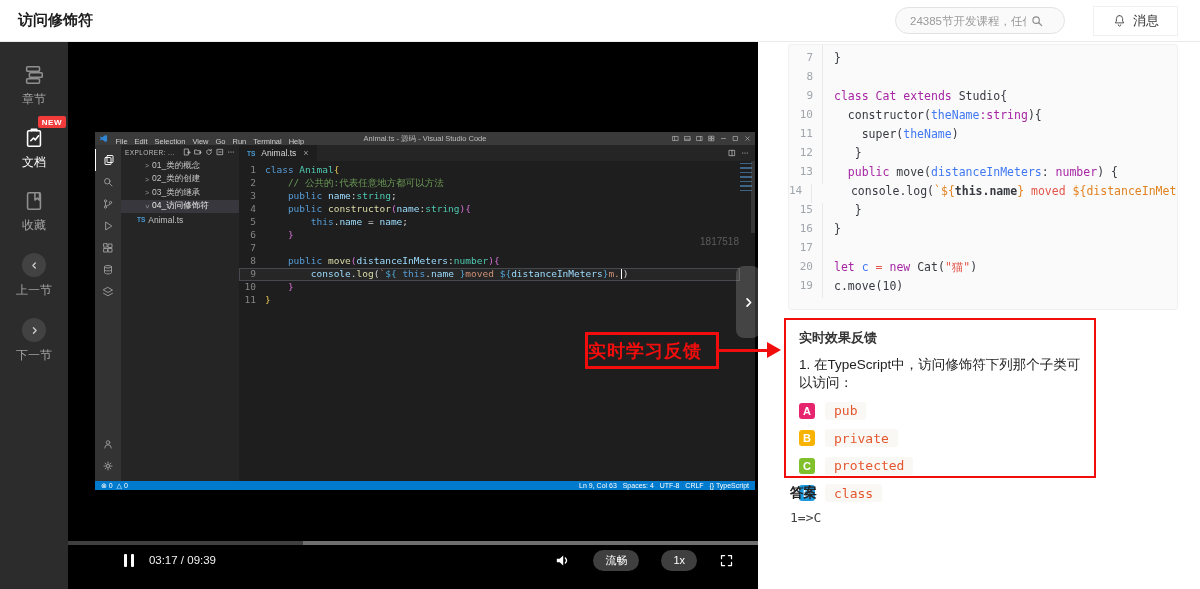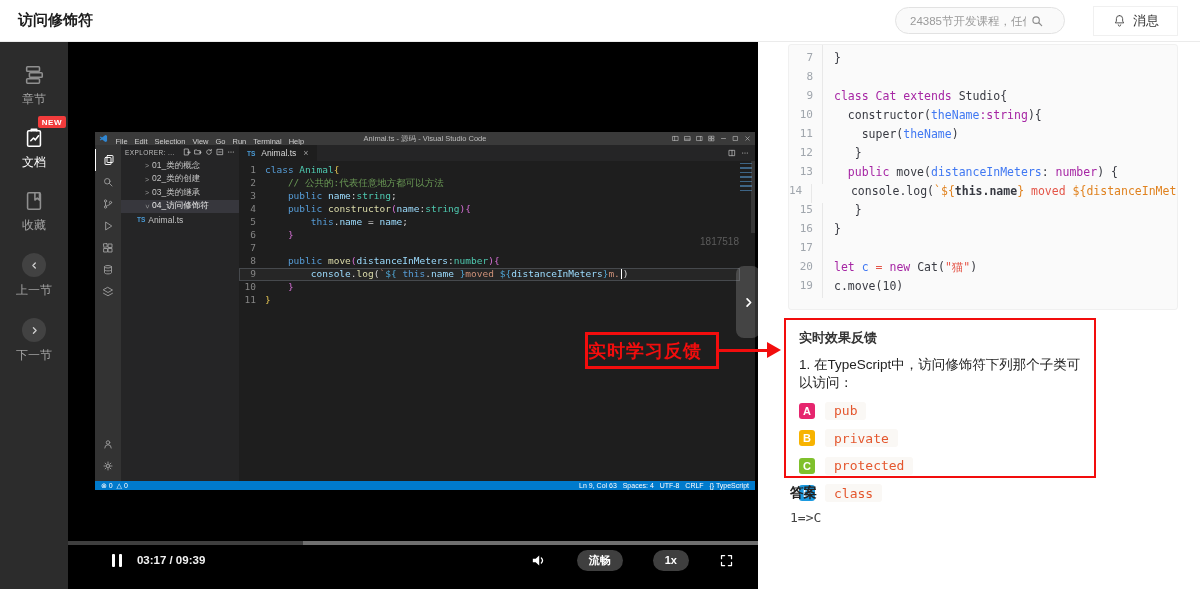--- a/index.html
+++ b/index.html
@@ -73,25 +73,25 @@
   .minimap { position:absolute; right:3px; top:2px; width:12px; height:30px; opacity:.75;
              background:repeating-linear-gradient(to bottom, rgba(86,156,214,.75) 0 1.5px, transparent 1.5px 4.5px); }
   .scroll-slider { position:absolute; right:0; top:0; width:4px; height:72px; background:rgba(121,121,121,.28); }
   .vsc-status { height:9px; background:#007acc; color:#fff; display:flex; align-items:center; font-size:7px; padding:0 6px; white-space:pre; }
   .st-right { margin-left:auto; display:flex; align-items:center; gap:4px; white-space:pre; }
 
   
   .expand-handle { position:absolute; left:668px; top:224px; width:24px; height:72px; border-radius:8px; background:rgba(170,170,170,.28); display:flex; align-items:center; justify-content:center; color:#fff; cursor:pointer; z-index:15; }
   .progress { position:absolute; left:0; top:499px; width:100%; height:4px; background:#6f6f6f; cursor:pointer; }
   .progress .played { height:100%; background:#3f3f3f; }
-  .controls { position:absolute; left:0; top:503px; width:100%; height:30px; display:flex; align-items:center; padding:0 24px 0 44px;font-weight:bold; }
+  .controls { position:absolute; left:0; top:503px; width:100%; height:30px; display:flex; align-items:center; padding:0 24px 0 56px; }
   .pause { display:flex; gap:3.5px; cursor:pointer; }
   .pause i { display:block; width:3.2px; height:13px; background:#fff; border-radius:1px; }
   .time { margin-left:15px; font-size:11.5px; color:#f2f2f2; }
-  .c-right { margin-left:auto; display:flex; align-items:center; gap:30px; }
+  .c-right { margin-left:auto; display:flex; align-items:center; gap:22px; }
   .pill { background:#3f3f3f; color:#fff; font-size:11px; border-radius:11px; height:21px; display:flex; align-items:center; padding:0 12px; cursor:pointer; }
   .ctl-icn { color:#fff; display:flex; cursor:pointer; }
 
   
   .annotation-box { position:absolute; left:585px; top:332px; width:134px; height:37px; border:3px solid #f20d0d; display:flex; align-items:center; z-index:35; background:transparent; }
   .annotation-box span { color:#f20d0d; font-size:18px; font-weight:bold; letter-spacing:1px; white-space:nowrap; }
   .annotation-line { position:absolute; left:719px; top:349px; width:50px; height:3px; background:#f20d0d; z-index:35; }
   .annotation-head { position:absolute; left:767px; top:342px; width:0; height:0; border-top:8.5px solid transparent; border-bottom:8.5px solid transparent; border-left:14px solid #f20d0d; z-index:35; }
 
   

